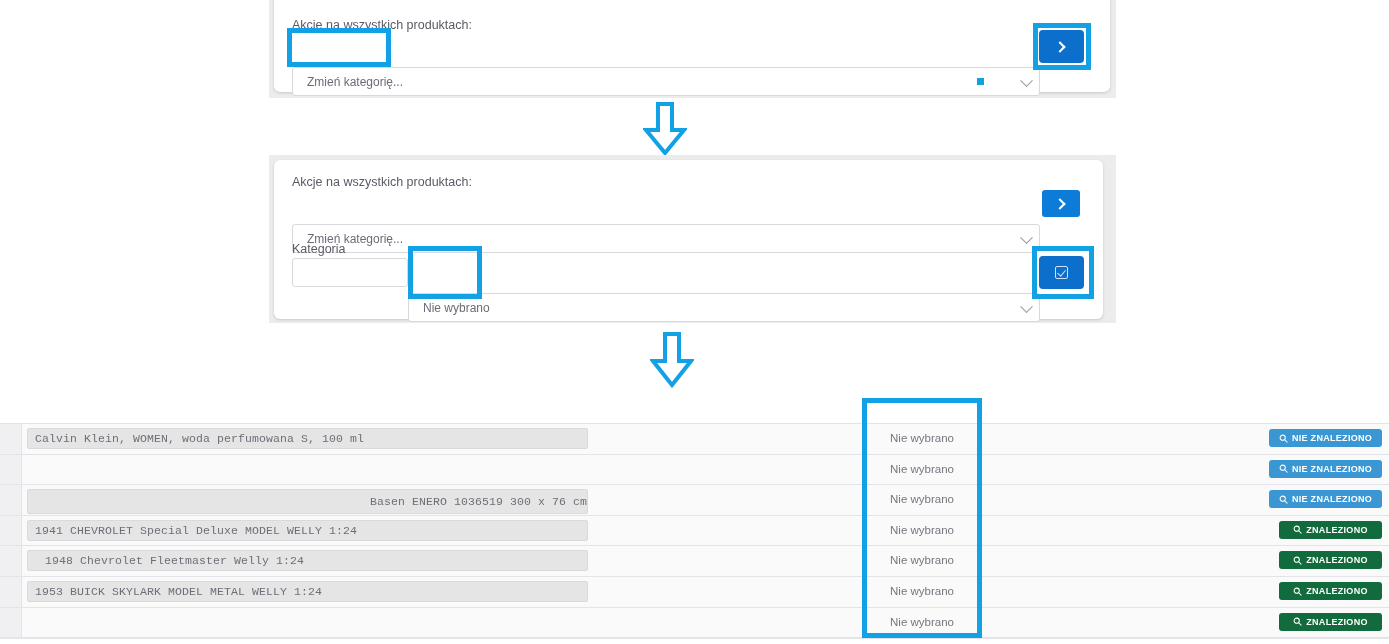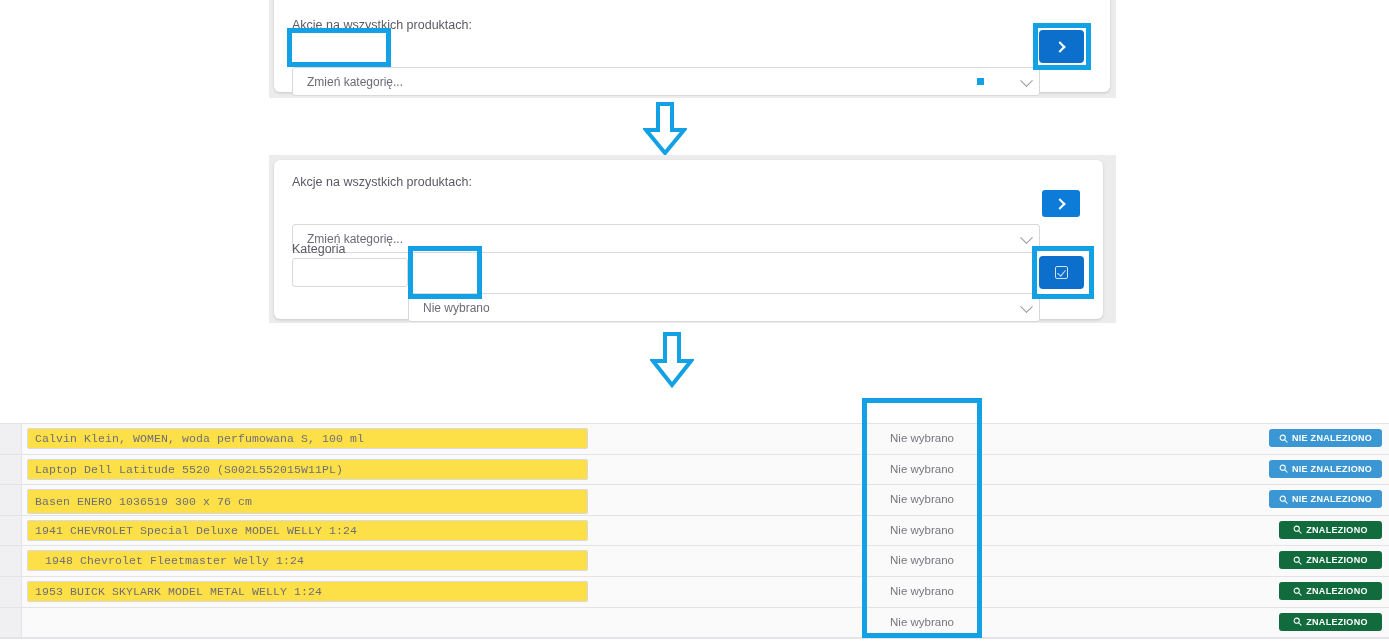--- a/index.html
+++ b/index.html
@@ -136,21 +136,21 @@
     background: #fafafb;
     border-top: 1px solid #e3e3e8;
   }
   .trow .gutter {
     position: absolute; left: 0; top: 0; bottom: 0; width: 22px;
     background: #f0f0f3;
     border-right: 1px solid #e3e3e8;
   }
   .name-input {
     position: absolute;
-    background: #fde047;
+    background: #e5e5e5;
     border: 1px solid #d9d9de;
     border-radius: 2px;
     display: flex; align-items: center;
   }
   .name-input span {
     padding-left: 7px;
     font-size: 11.5px;
     color: #6e6e79;
     font-family: "Liberation Mono", monospace;
     white-space: nowrap;
@@ -260,35 +260,32 @@
         <button class="status-btn" style="left: 1269px; top: 5px; width: 113px; height: 18px; background: rgb(58, 151, 212);">
           <svg class="mag" viewBox="0 0 16 16">
             <circle cx="6.6" cy="6.6" r="4.6" fill="none" stroke="#ffffff" stroke-width="1.8"></circle>
             <line x1="10.2" y1="10.2" x2="14.4" y2="14.4" stroke="#ffffff" stroke-width="1.8" stroke-linecap="round"></line>
           </svg>
           <span class="lbl">NIE ZNALEZIONO</span>
         </button>
       </div>
       <div class="trow" style="top: 453.6px; height: 30.6px;">
         <div class="gutter"></div>
-        <div class="name-input" style="left: 27px; top: 4px; width: 561px; height: 21px;">
-          <span>Laptop Dell Latitude 5520 (S002L552015W11PL)</span>
-        </div>
         <div class="cat-cell" style="left: 867px; top: 8px; width: 110px;">Nie wybrano</div>
         <button class="status-btn" style="left: 1269px; top: 5px; width: 113px; height: 18px; background: rgb(58, 151, 212);">
           <svg class="mag" viewBox="0 0 16 16">
             <circle cx="6.6" cy="6.6" r="4.6" fill="none" stroke="#ffffff" stroke-width="1.8"></circle>
             <line x1="10.2" y1="10.2" x2="14.4" y2="14.4" stroke="#ffffff" stroke-width="1.8" stroke-linecap="round"></line>
           </svg>
           <span class="lbl">NIE ZNALEZIONO</span>
         </button>
       </div>
       <div class="trow" style="top: 484.2px; height: 30.6px;">
         <div class="gutter"></div>
-        <div class="name-input" style="left: 27px; top: 4px; width: 561px; height: 25px;">
+        <div class="name-input" style="left: 27px; top: 4px; width: 561px; height: 25px; justify-content: flex-end;">
           <span>Basen ENERO 1036519 300 x 76 cm</span>
         </div>
         <div class="cat-cell" style="left: 867px; top: 8px; width: 110px;">Nie wybrano</div>
         <button class="status-btn" style="left: 1269px; top: 5px; width: 113px; height: 18px; background: rgb(58, 151, 212);">
           <svg class="mag" viewBox="0 0 16 16">
             <circle cx="6.6" cy="6.6" r="4.6" fill="none" stroke="#ffffff" stroke-width="1.8"></circle>
             <line x1="10.2" y1="10.2" x2="14.4" y2="14.4" stroke="#ffffff" stroke-width="1.8" stroke-linecap="round"></line>
           </svg>
           <span class="lbl">NIE ZNALEZIONO</span>
         </button>

